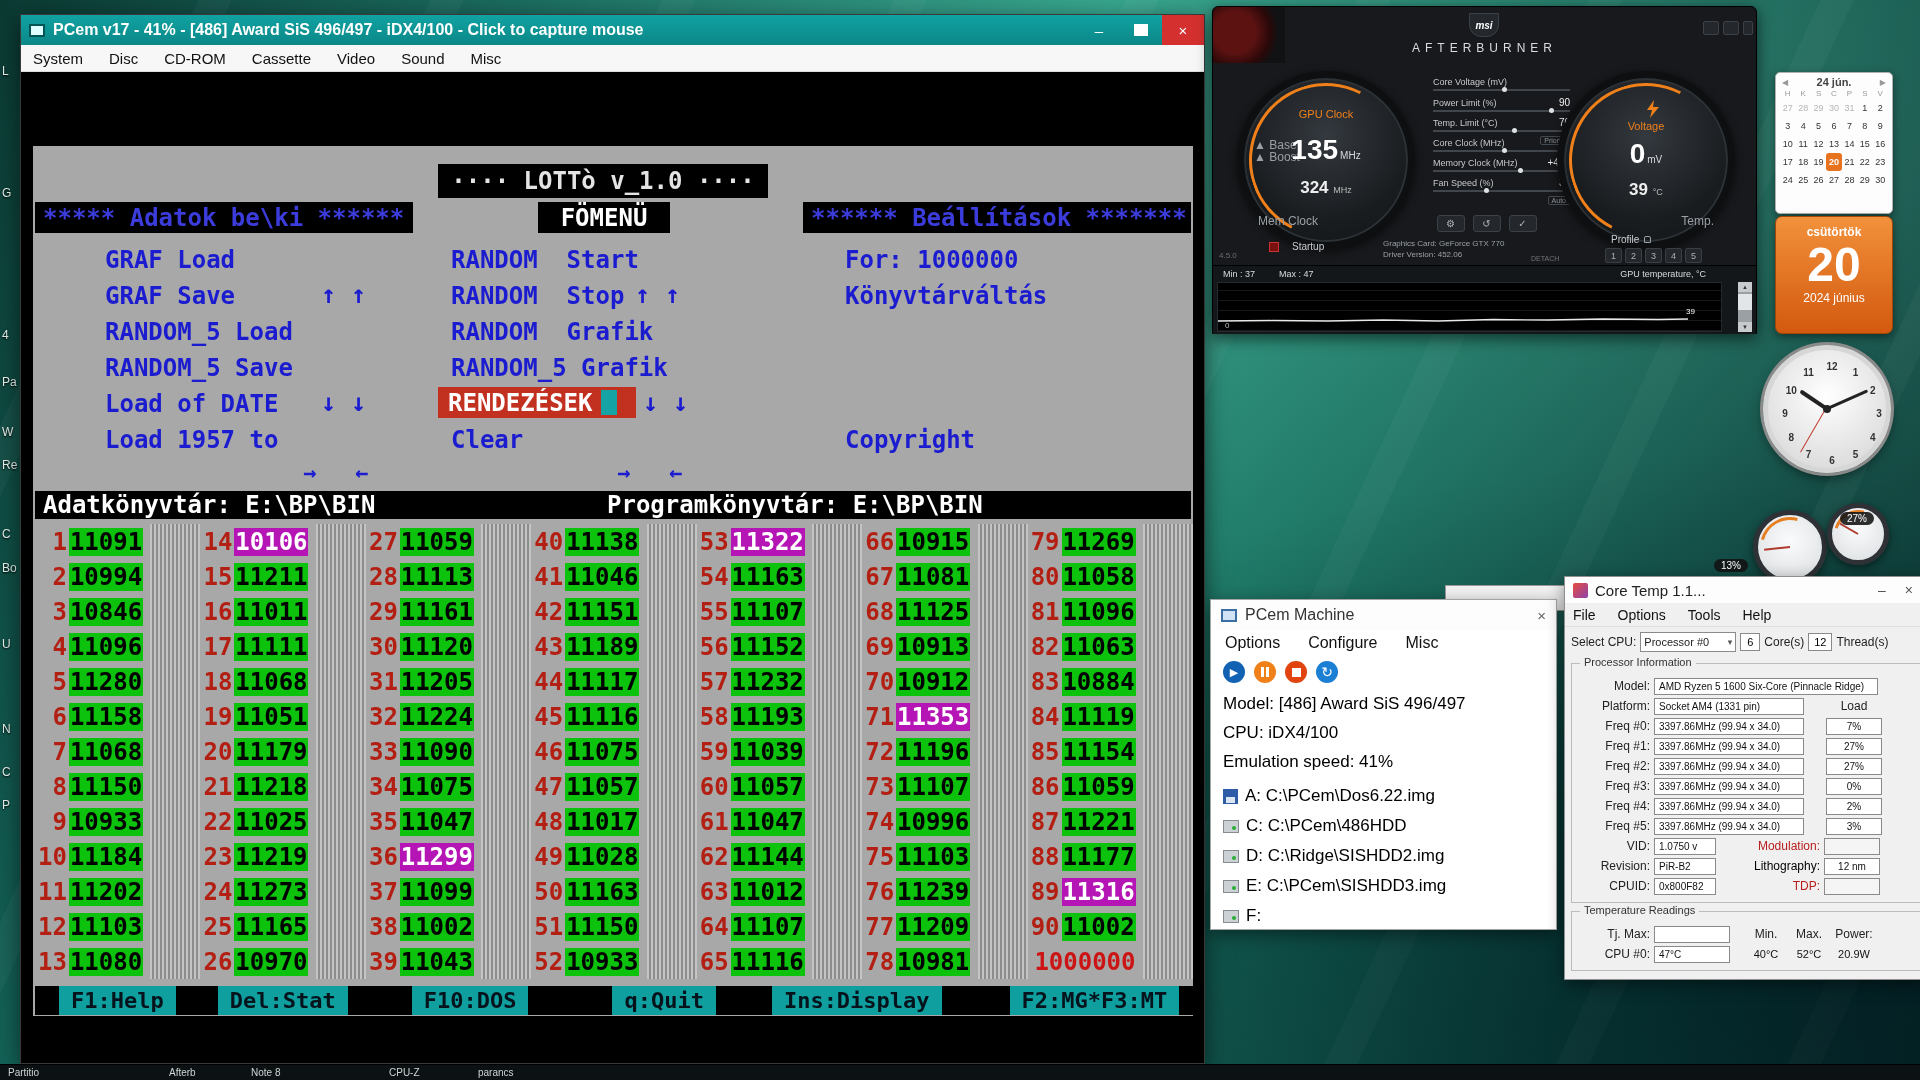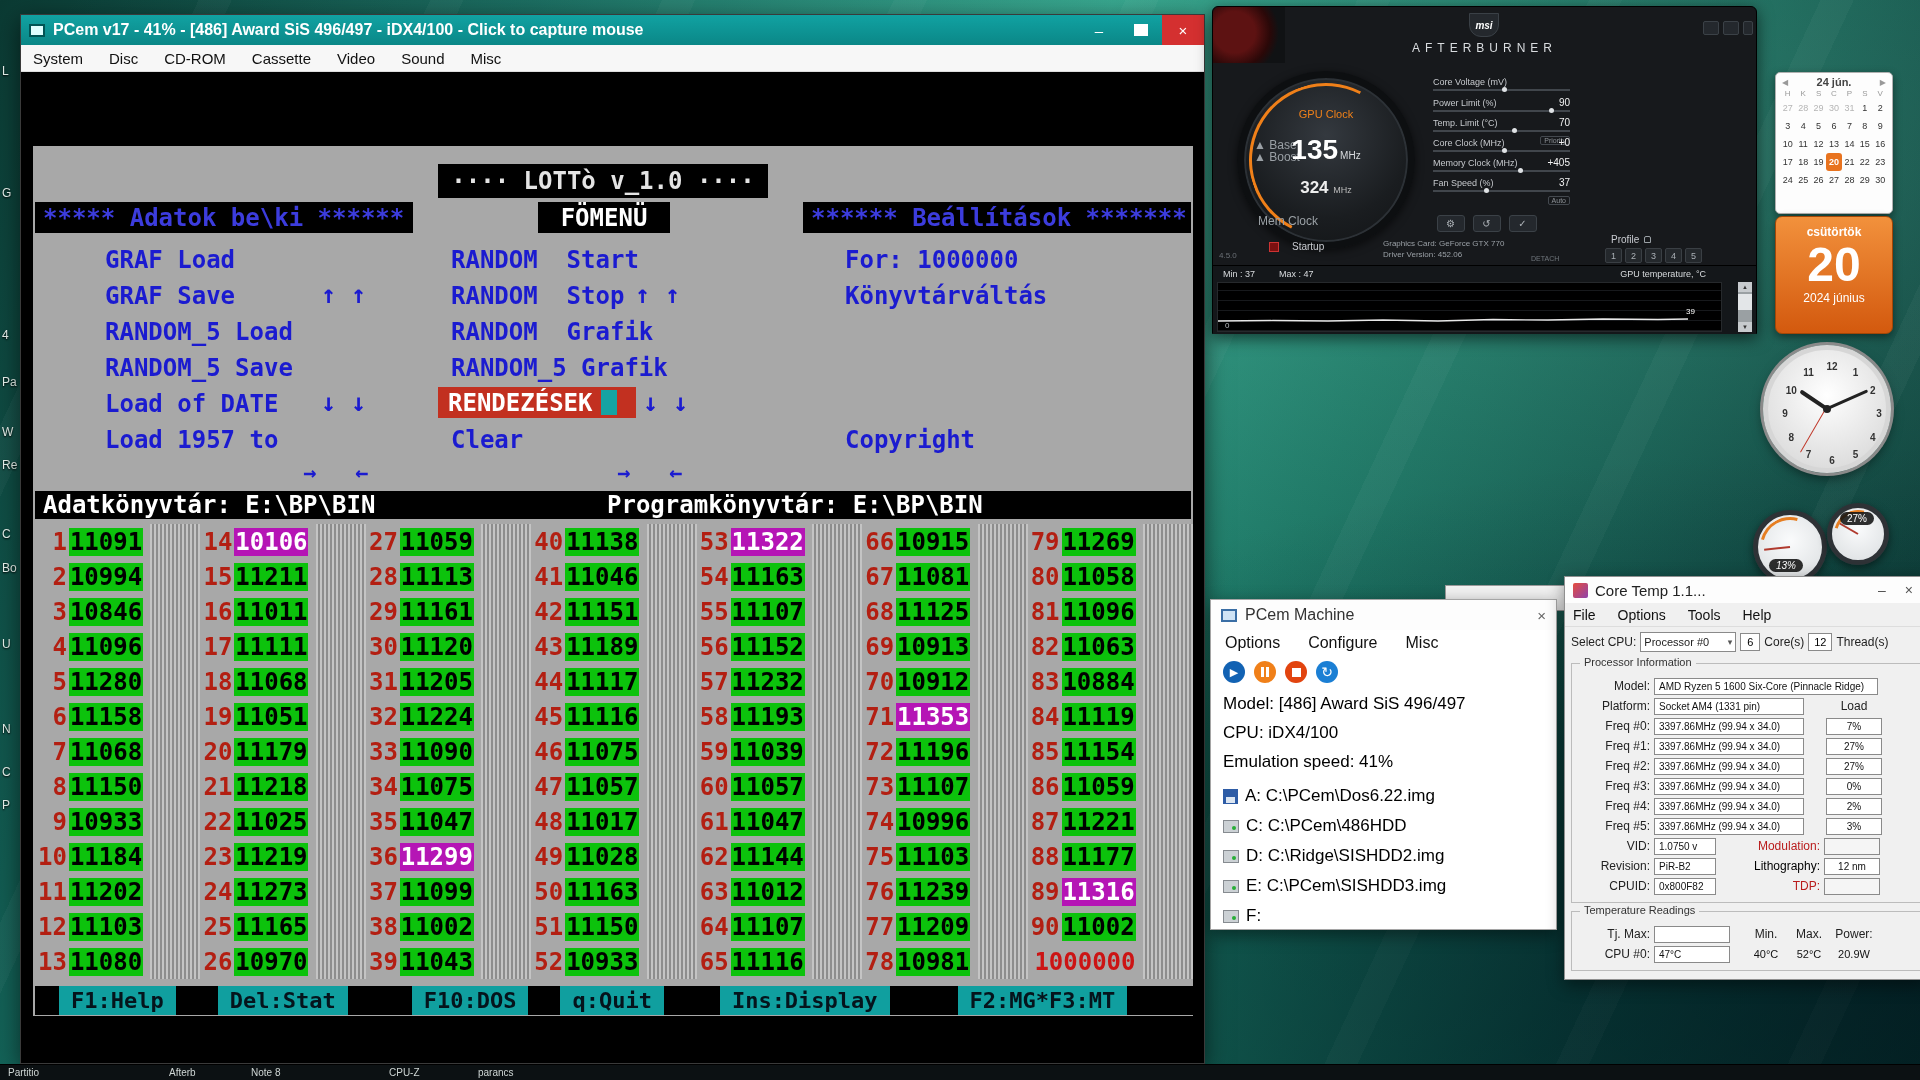--- a/index.html
+++ b/index.html
@@ -167,21 +167,21 @@
 
   .gauge-cpu { position:absolute; border-radius:50%; background:radial-gradient(circle at 50% 40%, #fafbfc, #dfe2e4 85%);
     border:5px solid #2e3236; box-shadow:0 3px 8px rgba(0,0,0,.5); }
   #gauge-big { left:1753px; top:510px; width:74px; height:74px; }
   #gauge-small { left:1827px; top:503px; width:62px; height:62px; }
   .gauge-arc { position:absolute; inset:2px; border-radius:50%; border:3px solid transparent; border-top-color:#e67e22; transform:rotate(-30deg); }
   .needle { position:absolute; left:calc(50% - 1px); bottom:50%; width:2px; background:#b03a2e; transform-origin:bottom center; }
   #gauge-big .needle { height:26px; transform:rotate(-96deg); }
   #gauge-small .needle { height:21px; transform:rotate(-60deg); }
   .gauge-badge { position:absolute; background:rgba(18,18,18,.88); color:#fff; font-size:10px; padding:1px 7px; border-radius:8px; }
-  #badge-cpu { left:1769px; top:559px;font-style:italic; }
+  #badge-cpu { left:1714px; top:559px; }
   #badge-ram { left:1840px; top:512px; }
 
   .bg-fragment { position:absolute; left:1445px; top:585px; width:120px; height:26px; background:#f2f2f2; border:1px solid #9a9a9a; }
 
   
   #pcem-machine { position:absolute; left:1210px; top:599px; width:347px; height:331px; background:#fff;
     border:1px solid #a5a5a5; box-shadow:0 5px 16px rgba(0,0,0,.45); }
   .pm-title { height:30px; display:flex; align-items:center; padding:0 10px; gap:8px; background:#fdfdfd; }
   .pm-icon { width:16px; height:13px; background:#cfe3f5; border:2px solid #3a6ea5; }
   .pm-ttext { flex:1; color:#333; font-size:16px; }
@@ -678,21 +678,21 @@
               </div>
               <div class="drow">
                 <span class="dfoot">1000000</span>
               </div>
             </div>
           </div>
         <div id="dos-fkeys">
             <span class="fkey" style="margin-left: 0px;">F1:Help</span>
             <span class="fkey" style="margin-left: 42px;">Del:Stat</span>
             <span class="fkey" style="margin-left: 64px;">F10:DOS</span>
-            <span class="fkey" style="margin-left: 32px;">q:Quit</span>
+            <span class="fkey" style="margin-left: 84px;">q:Quit</span>
             <span class="fkey" style="margin-left: 56px;">Ins:Display</span>
             <span class="fkey" style="margin-left: 68px;">F2:MG*F3:MT</span>
           </div>
       </div>
     </div>
   </div>
 
   <div id="ab">
     <div class="ab-dragon"></div>
     <div class="ab-shield">msi</div>
@@ -772,20 +772,34 @@
           </div>
           <span class="ab-tag">Auto</span>
         </div>
       </div>
     <div id="ab-btnrow">
       <span class="ab-btn">⚙</span>
       <span class="ab-btn">↺</span>
       <span class="ab-btn">✓</span>
     </div>
 
+    <div class="ab-gauge" id="ab-gauge-r">
+      <div class="ab-arc"></div>
+      <svg class="bolt" width="12" height="18" viewBox="0 0 12 18">
+        <polygon points="7,0 0,10 5,10 3,18 12,7 6,7" fill="#f08019"></polygon>
+      </svg>
+      <div class="abg-label" style="top:42px">Voltage</div>
+      <div class="abg-big" style="top:60px">
+        <span>0</span><small>mV</small>
+      </div>
+      <div class="abg-mid" style="top:102px">
+        <span>39</span> <small>°C</small>
+      </div>
+      <div class="abg-tiny" style="right:14px;top:136px">Temp.</div>
+    </div>
 
     <div class="ab-version">4.5.0</div>
     <div class="ab-startup">
         <i></i>
         <span>Startup</span>
       </div>
     <div class="ab-cardinfo">
       <div>Graphics Card: GeForce GTX 770</div>
       <div>Driver Version: 452.06</div>
     </div>

